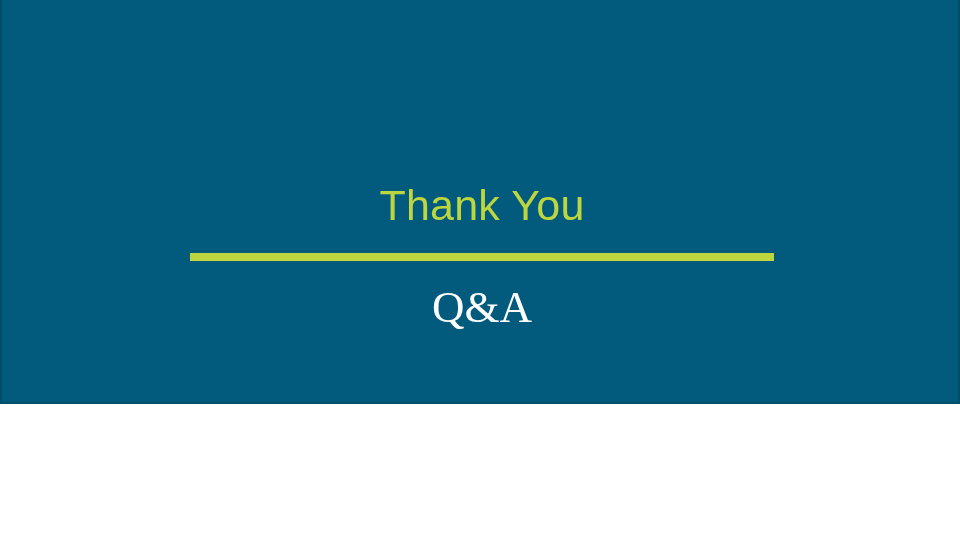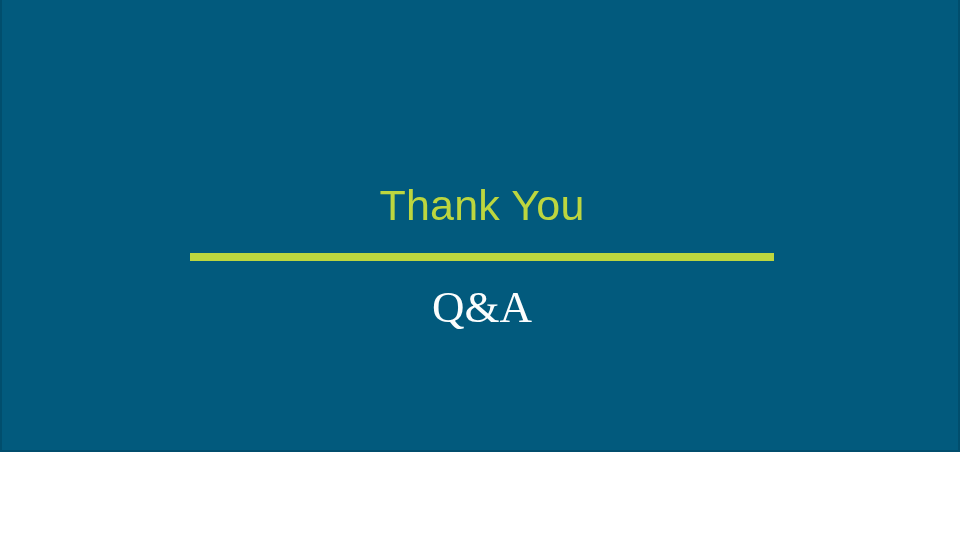--- a/index.html
+++ b/index.html
@@ -5,21 +5,21 @@
 <style>
   html, body {
     margin: 0;
     padding: 0;
     background: #ffffff;
   }
 
   .slide {
     position: relative;
     width: 960px;
-    height: 452px;
+    height: 404px;
     overflow: hidden;
     background: #025a7d;
     font-family: "Liberation Sans", sans-serif;
     box-sizing: border-box;
     
     border-left: 2px solid #014e6d;
     border-right: 2px solid #014e6d;
     border-bottom: 2px solid #014e6d;
   }
 

